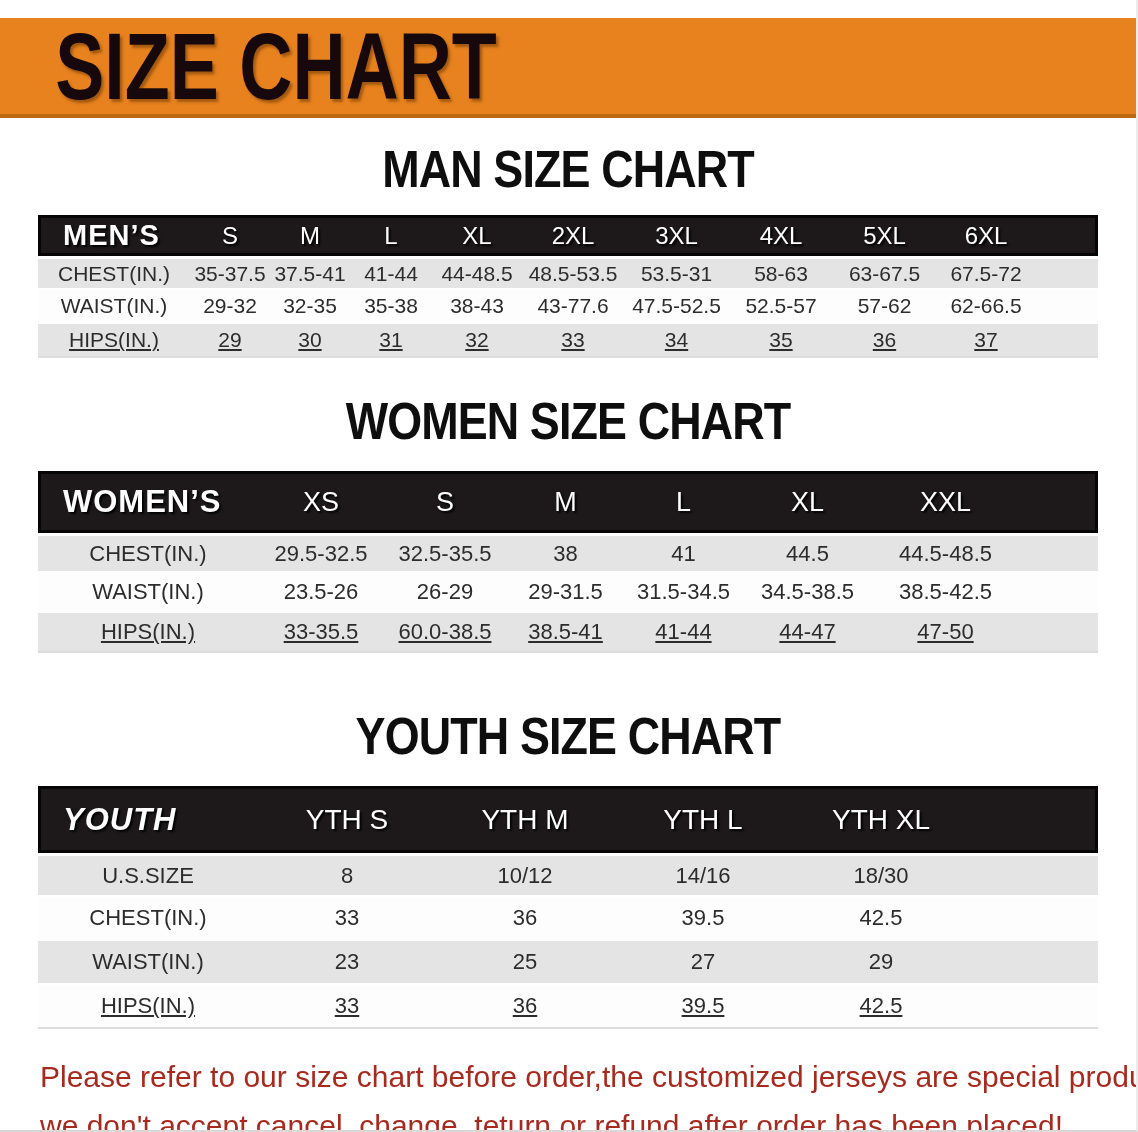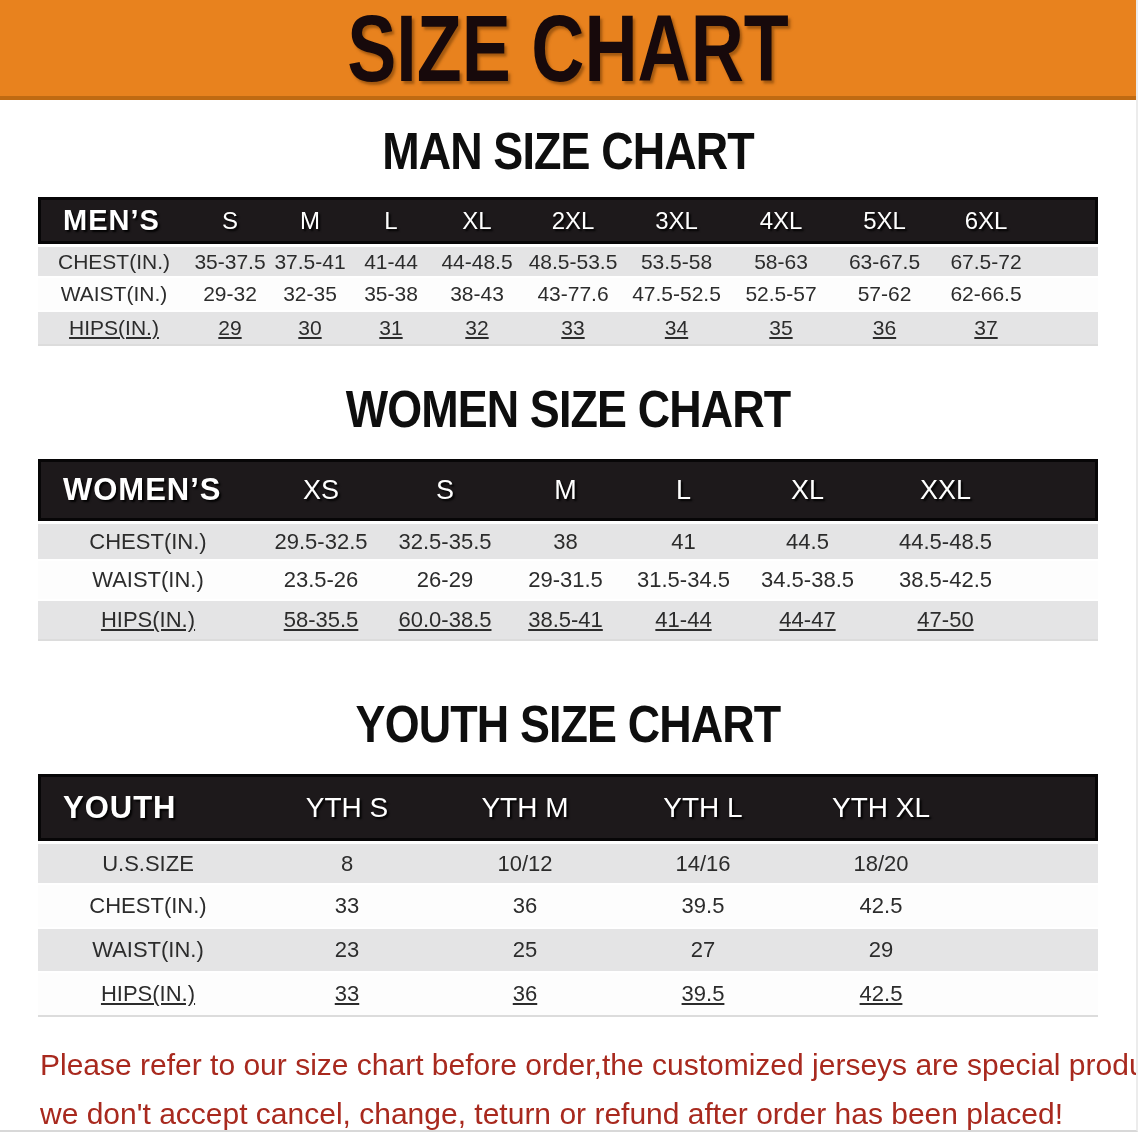--- a/index.html
+++ b/index.html
@@ -16,21 +16,22 @@
     border-bottom: 2px solid #d8d8d8;
   }
 
   
   .banner {
     height: 100px;
     background: #e8821e;
     border-bottom: 4px solid #bf6a12;
     display: flex;
     align-items: center;
-    justify-content: center;
+    justify-content: flex-start;
+    margin-top: 18px;
   }
   .banner h1 {
     margin: 0;
     font-size: 92px;
     line-height: 1;
     font-weight: bold;
     color: #17090b;
     white-space: nowrap;
     letter-spacing: 0px;
     transform: scale(0.80, 1.02);
@@ -84,28 +85,28 @@
     text-align: center;
     color: #2c2c2c;
     padding: 0;
     border-bottom: 2px solid #fff;
   }
   table.chart tbody tr.shade { background: #e4e4e5; }
   table.chart tbody tr.plain { background: #fdfdfd; }
   table.chart tbody tr:first-child td { border-top: 3px solid #fff; }
   table.chart tbody tr:last-child td { border-bottom: 2px solid #dcdcdc; text-decoration: underline; }
 
-  table.men   thead th { height: 47px; font-size: 24px; }
+  table.men   thead th { height: 41px; font-size: 24px; }
   table.men   thead th:first-child { font-size: 29px; }
   table.men   tbody td { height: 34px; font-size: 21px; }
   table.women thead th { height: 62px; font-size: 27px; }
   table.women thead th:first-child { font-size: 31px; }
   table.women tbody td { height: 40px; font-size: 22px; }
   table.youth thead th { height: 67px; font-size: 28px; }
-  table.youth thead th:first-child { font-size: 31px; }
+  table.youth thead th:first-child { font-size: 31px; font-style: italic; }
   table.youth tbody td { height: 44px; font-size: 22px; }
 
   
   .notice {
     margin: 24px 0 0 40px;
     color: #a8291e;
     font-size: 30px;
     line-height: 1.62;
   }
   .notice p { margin: 0; white-space: nowrap; }
@@ -151,21 +152,21 @@
           </tr>
         </thead>
         <tbody>
           <tr class="shade">
             <td>CHEST(IN.)</td>
             <td>35-37.5</td>
             <td>37.5-41</td>
             <td>41-44</td>
             <td>44-48.5</td>
             <td>48.5-53.5</td>
-            <td>53.5-58</td>
+            <td>53.5-31</td>
             <td>58-63</td>
             <td>63-67.5</td>
             <td>67.5-72</td>
             <td></td>
           </tr>
           <tr class="plain">
             <td>WAIST(IN.)</td>
             <td>29-32</td>
             <td>32-35</td>
             <td>35-38</td>
@@ -235,21 +236,21 @@
             <td>23.5-26</td>
             <td>26-29</td>
             <td>29-31.5</td>
             <td>31.5-34.5</td>
             <td>34.5-38.5</td>
             <td>38.5-42.5</td>
             <td></td>
           </tr>
           <tr class="shade">
             <td>HIPS(IN.)</td>
-            <td>58-35.5</td>
+            <td>33-35.5</td>
             <td>60.0-38.5</td>
             <td>38.5-41</td>
             <td>41-44</td>
             <td>44-47</td>
             <td>47-50</td>
             <td></td>
           </tr>
         </tbody>
       </table>
   </section>
@@ -274,21 +275,21 @@
             <th>YTH XL</th>
             <th></th>
           </tr>
         </thead>
         <tbody>
           <tr class="shade">
             <td>U.S.SIZE</td>
             <td>8</td>
             <td>10/12</td>
             <td>14/16</td>
-            <td>18/20</td>
+            <td>18/30</td>
             <td></td>
           </tr>
           <tr class="plain">
             <td>CHEST(IN.)</td>
             <td>33</td>
             <td>36</td>
             <td>39.5</td>
             <td>42.5</td>
             <td></td>
           </tr>

